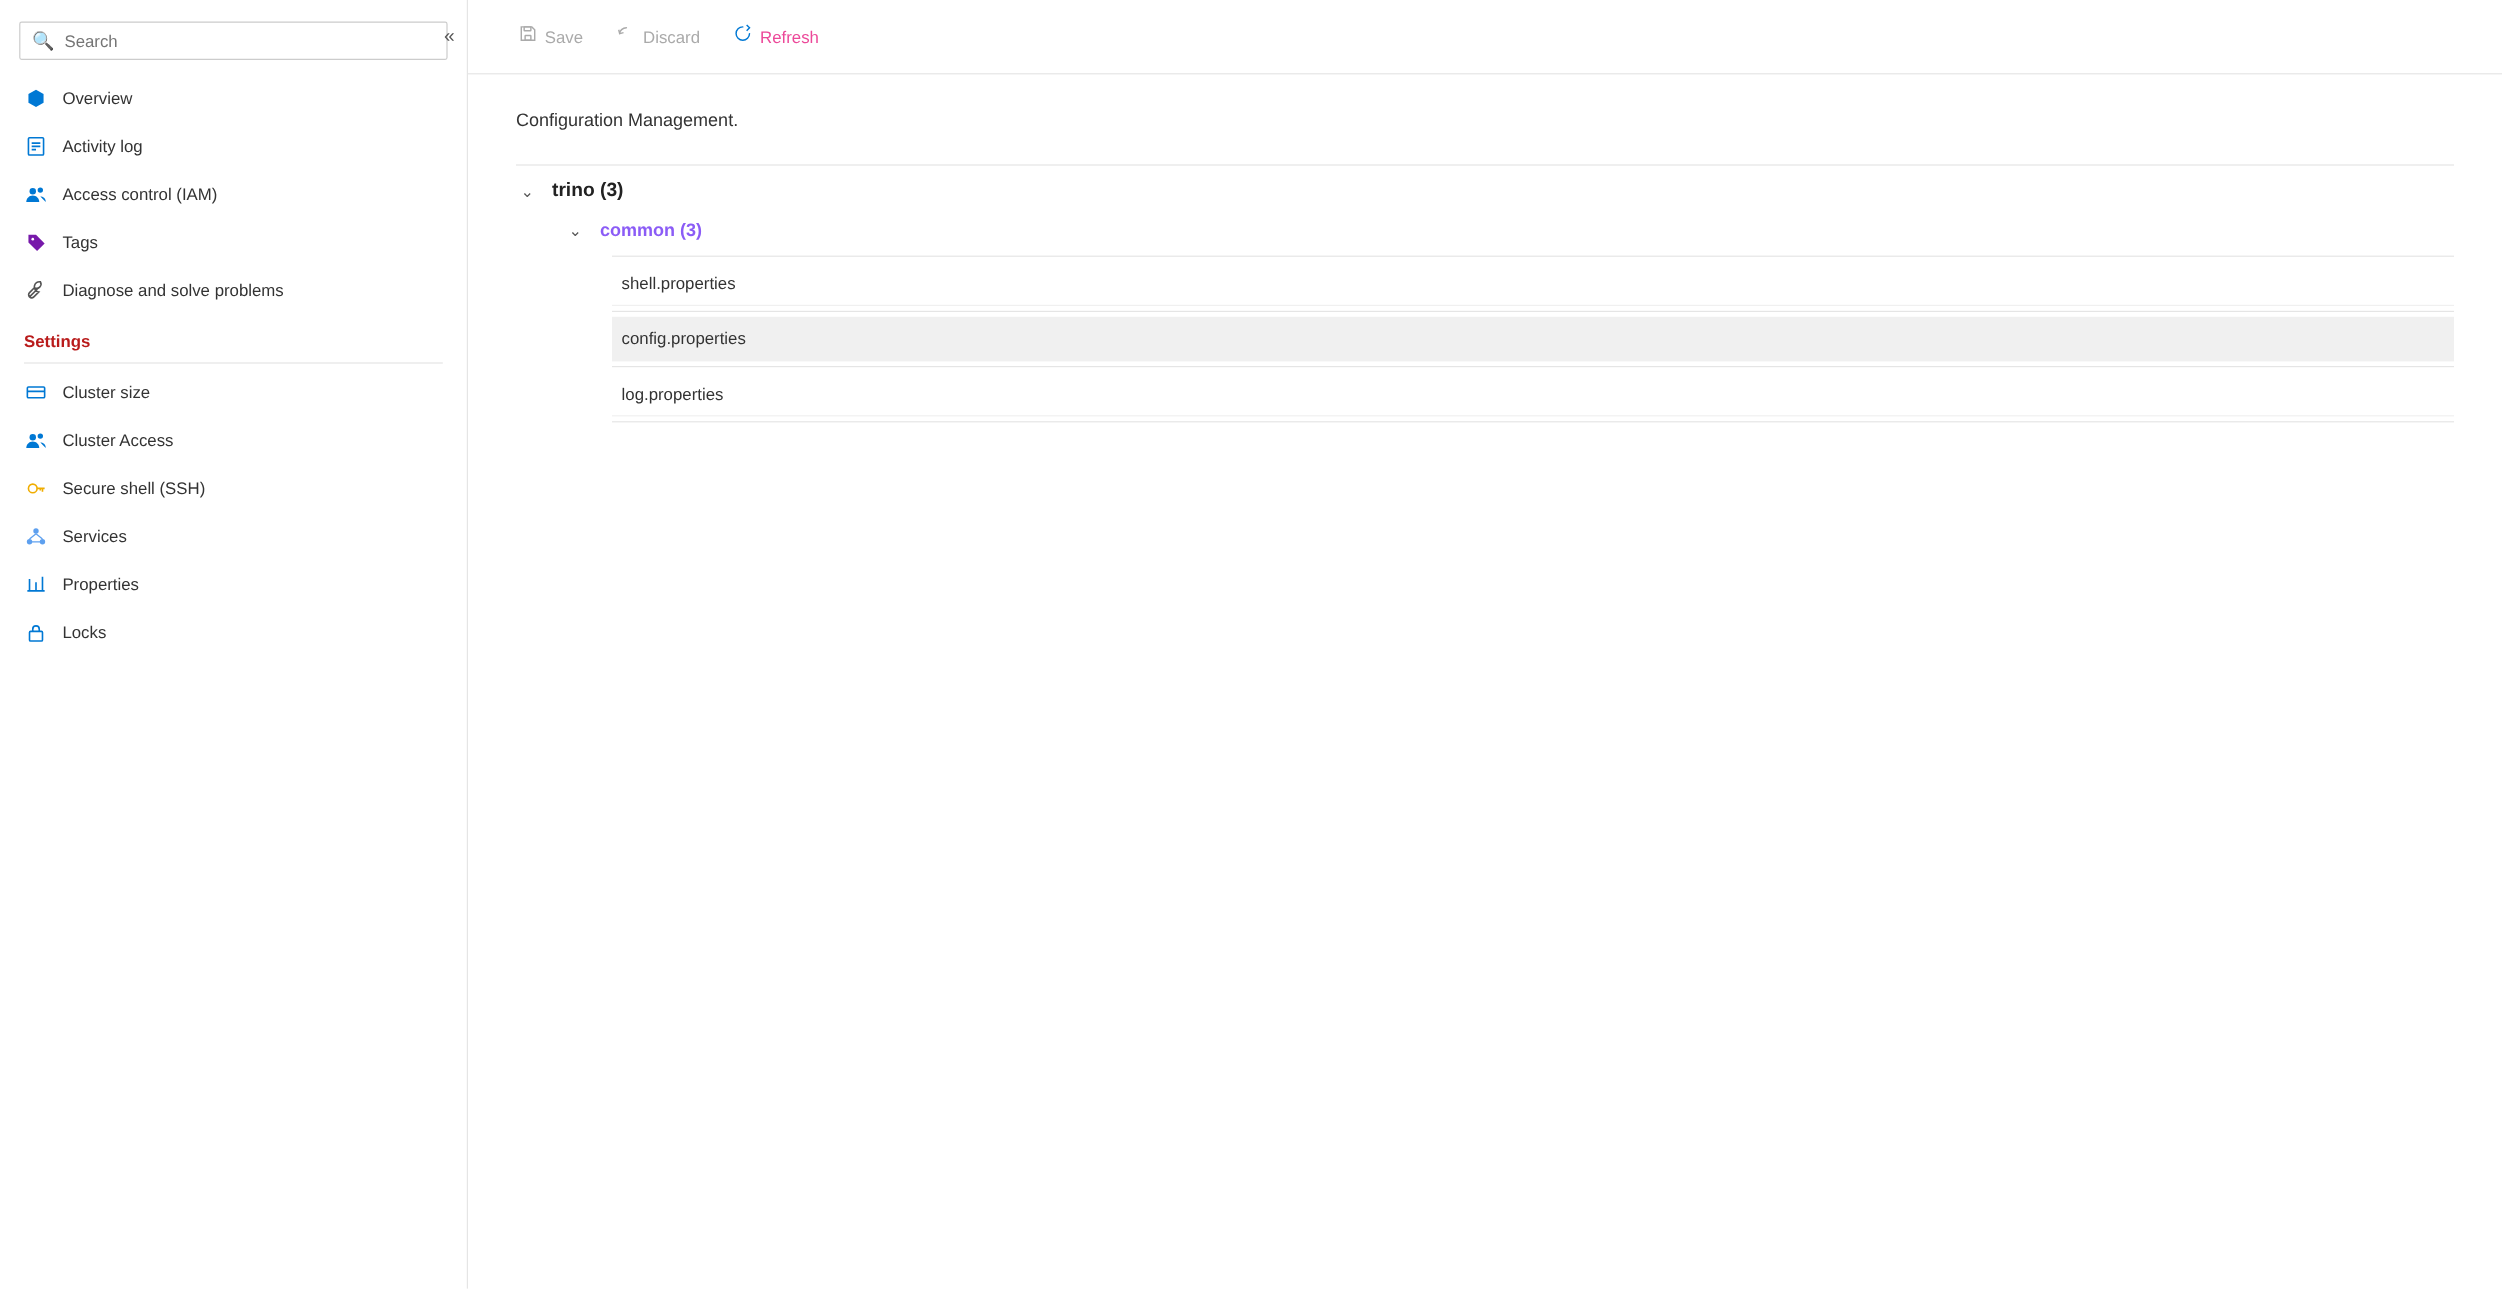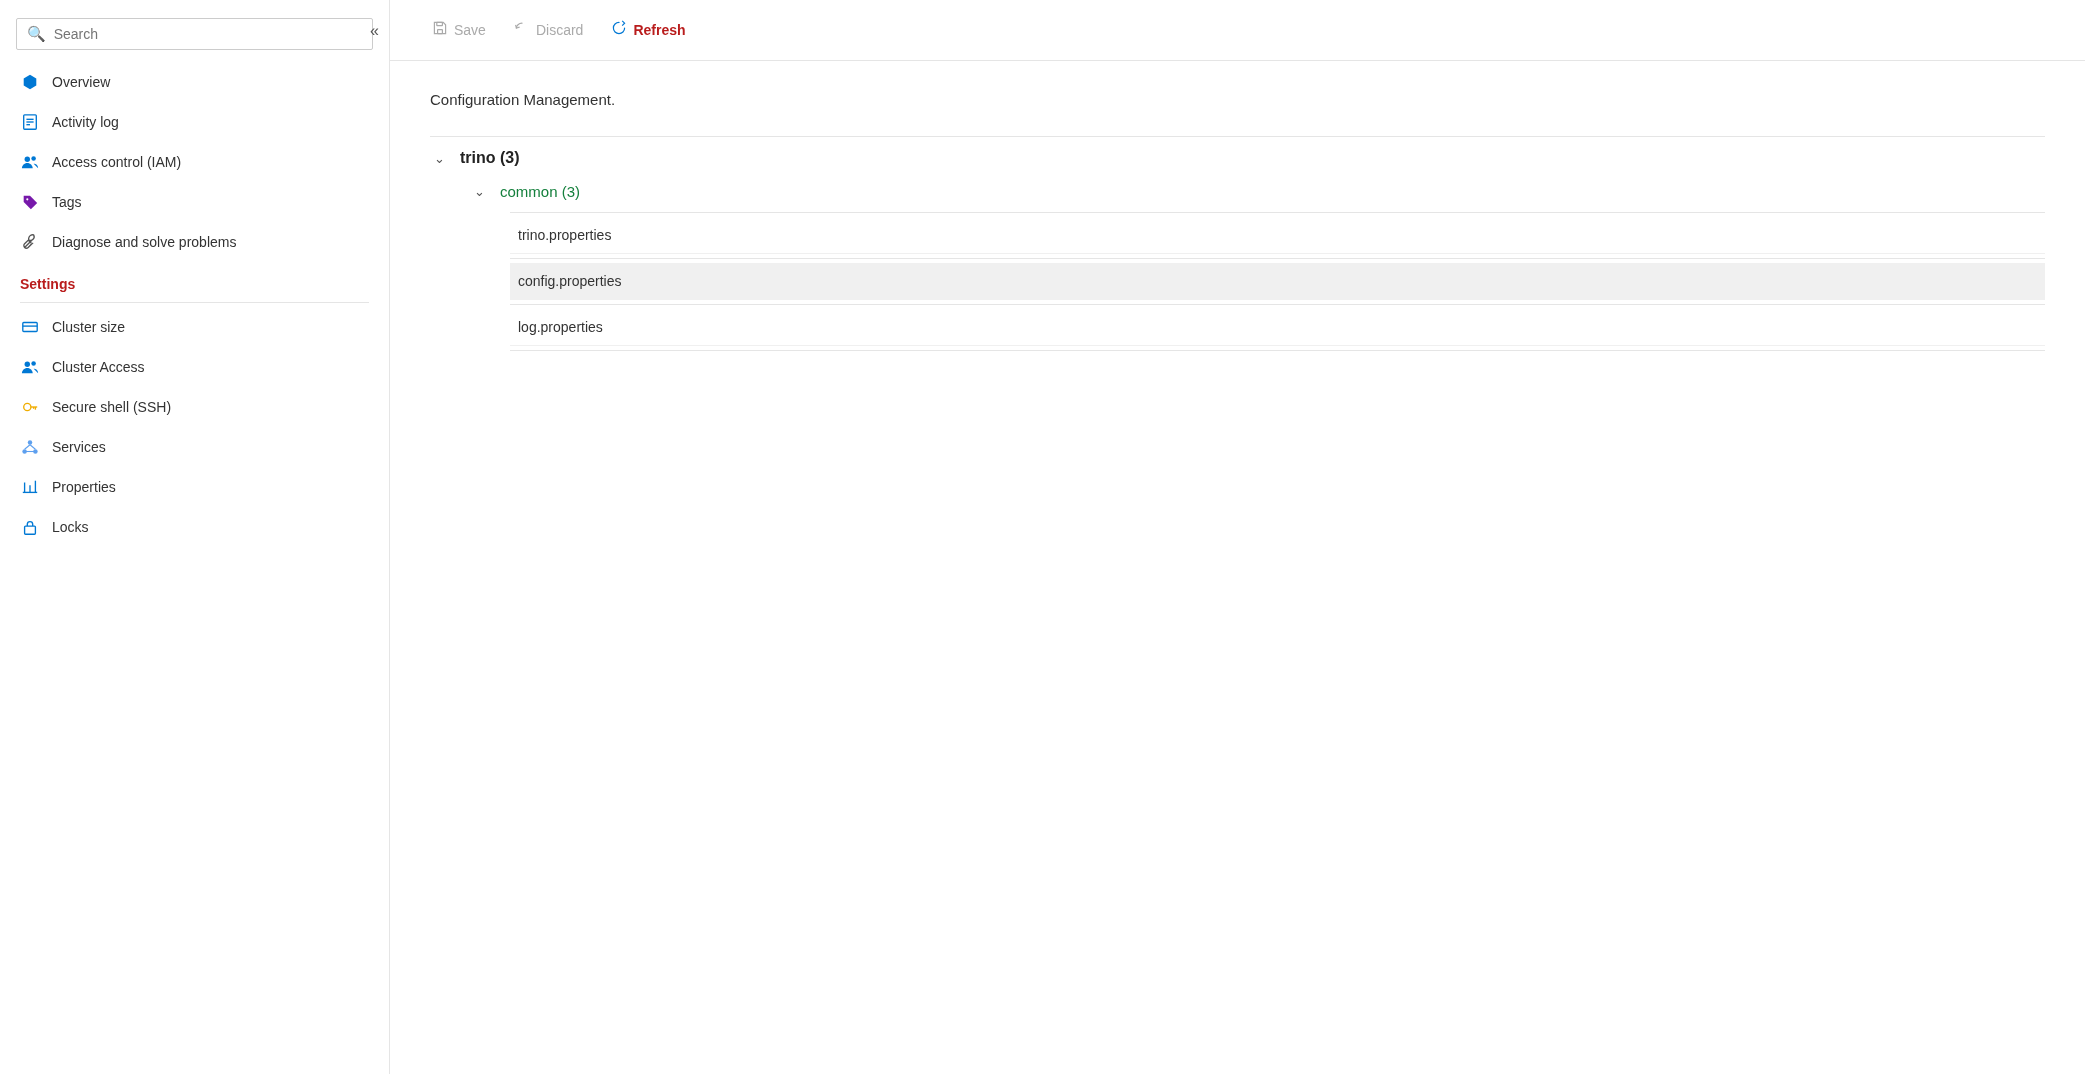--- a/index.html
+++ b/index.html
@@ -178,22 +178,22 @@
       padding: 8px 4px;
       cursor: pointer;
     }
     .tree-sub-parent .chevron {
       font-size: 13px;
       color: #555;
       width: 16px;
     }
     .tree-sub-label {
       font-size: 15px;
-      font-weight: 400;
-      color: #15803d;
+      font-weight: 700;
+      color: #8b5cf6;
     }
 
     .tree-leaves { margin-left: 40px; }
 
     .tree-leaf {
       display: flex;
       align-items: center;
       padding: 10px 8px;
       cursor: pointer;
       color: #333;
@@ -364,21 +364,21 @@
       </span>
       <span>Discard</span>
     </button>
     <button class="toolbar-btn">
       <span class="toolbar-icon">
         <svg width="16" height="16" viewBox="0 0 20 20" fill="none" stroke="#0078d4" stroke-width="1.5">
           <path d="M17 10A7 7 0 1 1 10 3" stroke-linecap="round"></path>
           <polyline points="14,1 17,4 14,7" fill="none" stroke="#0078d4" stroke-width="1.5"></polyline>
         </svg>
       </span>
-      <span style="color:#b91c1c; font-weight:700;">Refresh</span>
+      <span style="color:#ec4899; font-weight:400;">Refresh</span>
     </button>
   </div>
 
   <div class="content-area">
     <div class="content-title">Configuration Management.</div>
 
     <hr class="divider-line">
 
     <div class="tree-section">
       <div class="tree-parent">
@@ -388,21 +388,21 @@
 
       <div class="tree-children">
         <div class="tree-sub-parent">
           <span class="chevron">⌄</span>
           <span class="tree-sub-label">common (3)</span>
         </div>
 
         <div class="tree-leaves">
           <hr class="divider-line">
           <div class="tree-leaf">
-            <span>trino.properties</span>
+            <span>shell.properties</span>
           </div>
           <hr class="divider-line">
           <div class="tree-leaf selected">
             <span>config.properties</span>
           </div>
           <hr class="divider-line">
           <div class="tree-leaf">
             <span>log.properties</span>
           </div>
           <hr class="divider-line">

